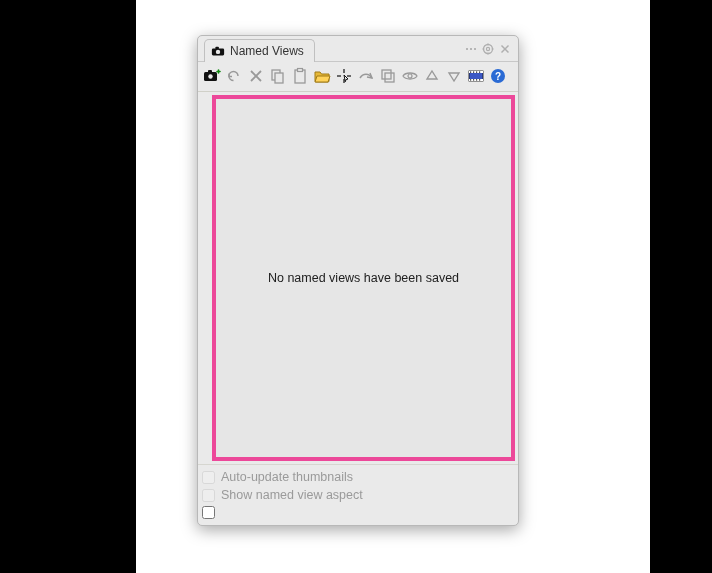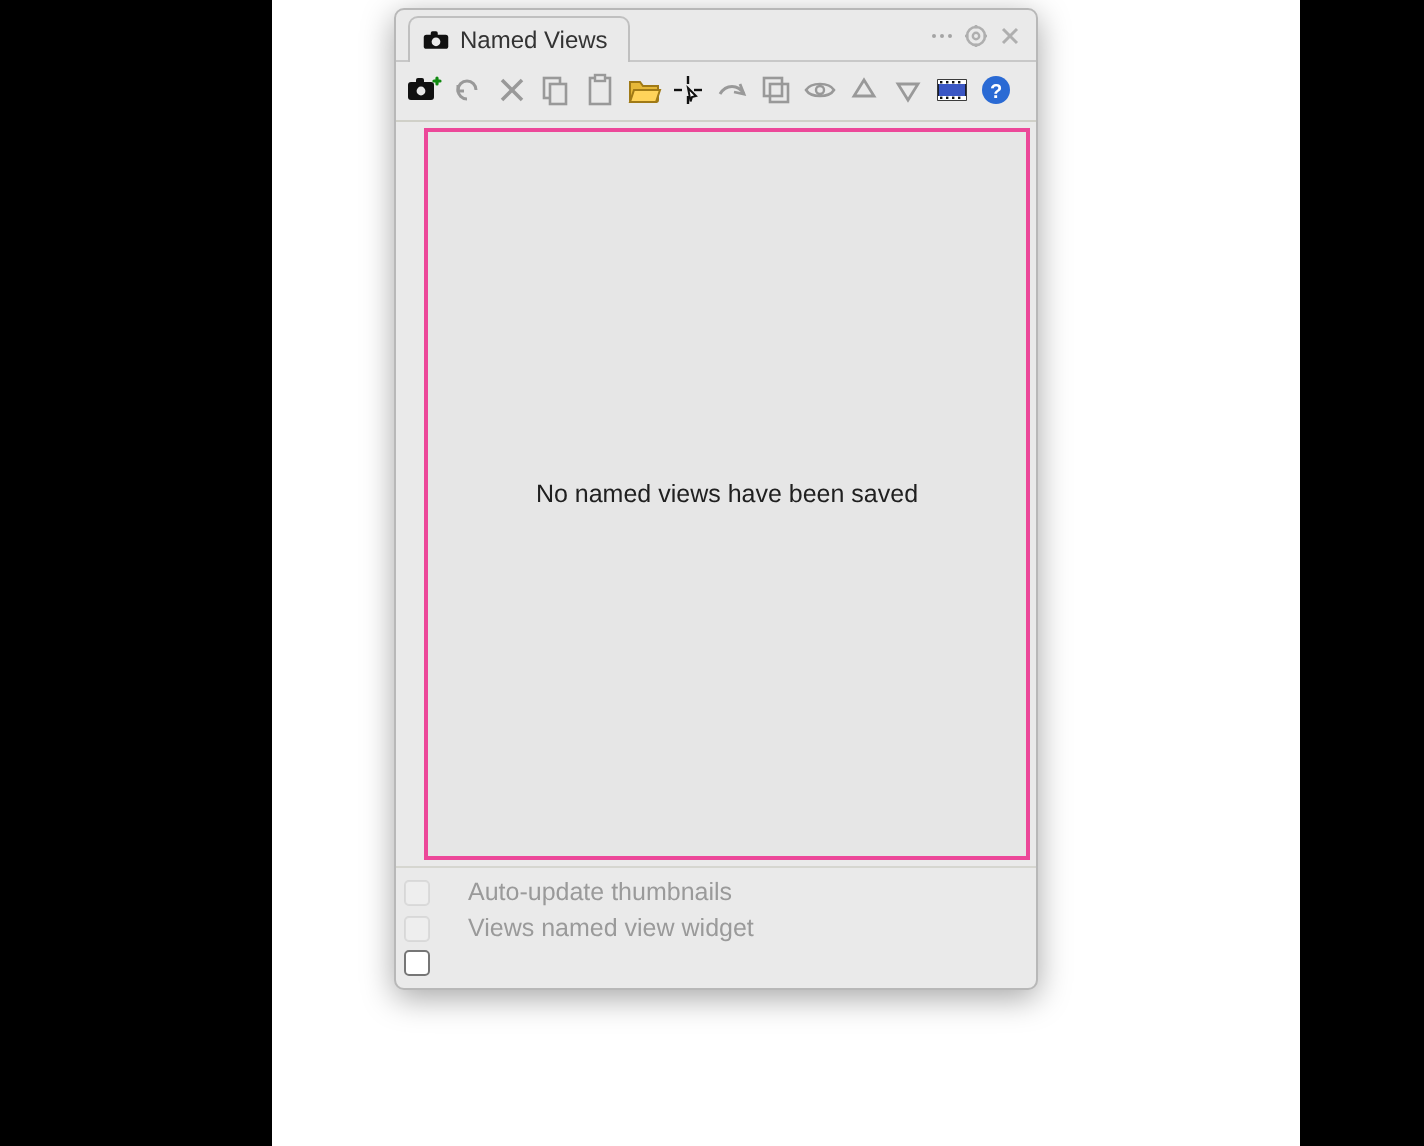--- a/index.html
+++ b/index.html
@@ -3,21 +3,21 @@
 <meta charset="utf-8">
 <style>
   html,body{margin:0;padding:0;height:100%;font-family:"Segoe UI",Arial,sans-serif;font-size:13px;color:#252525;}
   .stage{width:712px;height:573px;background:#fff;display:flex;}
   .side-l{width:136px;height:100%;background:#000;}
   .side-r{width:62px;height:100%;background:#000;}
   .mid{flex:1;height:100%;position:relative;background:#fff;}
   .panel{
     position:absolute;
     left:61px;
-    top:4px;
+    top:35px;
     width:322px;
     height:491px;
     background:#eaeaea;
     border:1px solid #b8b8b8;
     border-radius:5px;
     box-shadow:0 4px 16px rgba(0,0,0,0.35);
     display:flex;
     flex-direction:column;
     box-sizing:border-box;
   }
@@ -61,37 +61,37 @@
     background:#eaeaea;
   }
   .tbtn{width:19px;height:19px;display:flex;align-items:center;justify-content:center;}
   .tbtn svg{width:18px;height:18px;}
   .tbtn.dim svg{opacity:.40;}
 
   
   .content{
     margin:3px 3px 3px 14px;
     flex:1;
-    border:2px solid #ec4899;
+    border:4px solid #ec4899;
     background:#e6e6e6;
     display:flex;
     align-items:center;
     justify-content:center;
   }
   .empty{font-size:12.5px;color:#202020;}
 
   
   .options{
     padding:5px 4px 6px 4px;
     border-top:1px solid #d6d6d0;
     display:flex;
     flex-direction:column;
     gap:4px;
   }
-  .opt{display:flex;align-items:center;gap:19px;font-size:12.5px;user-select:none;}
+  .opt{display:flex;align-items:center;gap:6px;font-size:12.5px;user-select:none;}
   .opt input{width:13px;height:13px;margin:0;}
   .opt.disabled{color:#9a9a9a;}
   .opt.disabled input{opacity:.55;}
 </style>
 </head>
 <body>
 
 <div class="stage">
   <div class="side-l"></div>
   <div class="mid">
@@ -247,21 +247,21 @@
         <span class="empty">No named views have been saved</span>
       </div>
 
       <div class="options">
         <label class="opt disabled">
           <input type="checkbox" disabled="" style="">
           <span>Auto-update thumbnails</span>
         </label>
         <label class="opt disabled">
           <input type="checkbox" disabled="" style="">
-          <span>Views named view widget</span>
+          <span>Show named view aspect</span>
         </label>
         <label class="opt">
           <input type="checkbox" style="">
         </label>
       </div>
 
     </div>
   </div>
   <div class="side-r"></div>
 </div>

